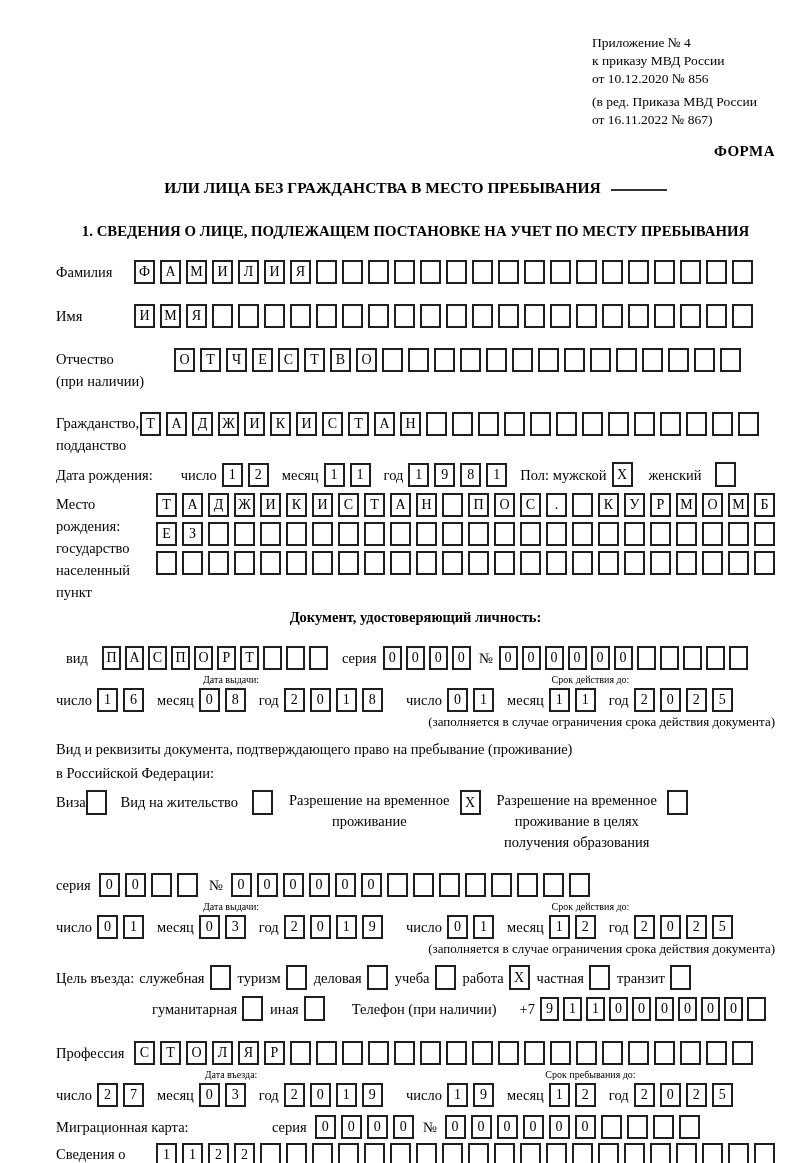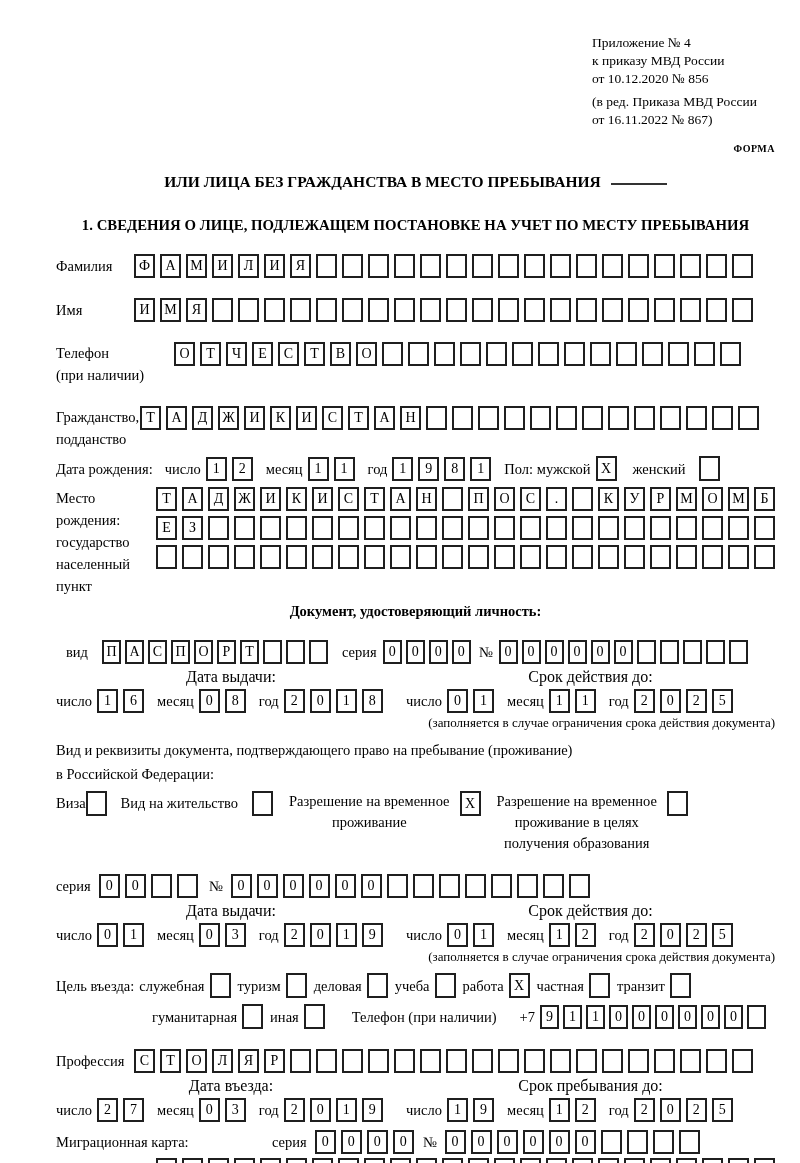--- a/index.html
+++ b/index.html
@@ -3,21 +3,21 @@
 <meta charset="utf-8">
 <style>
   html,body{margin:0;padding:0;background:#fff;}
   body{width:800px;height:1163px;overflow:hidden;color:#000;
        font-family:"Liberation Serif","DejaVu Serif",serif;}
   .page{box-sizing:border-box;width:800px;height:1128px;padding:34px 25px 16px 56px;}
 
   
   .top-right{margin-left:536px;font-size:13.5px;line-height:1.35;}
   .top-right .ed{margin-top:4px;}
-  .form-label{text-align:right;font-weight:bold;font-size:10px;margin-top:14px;letter-spacing:.5px;}
+  .form-label{text-align:right;font-weight:bold;font-size:15px;margin-top:14px;letter-spacing:.5px;}
 
   
   .title{margin-top:16px;text-align:center;font-weight:bold;font-size:15.5px;line-height:1.5;}
   .blank-line{display:inline-block;width:56px;height:2px;background:#333;margin-left:10px;vertical-align:2px;}
   .sec-head{margin-top:24px;margin-bottom:18px;text-align:center;font-weight:bold;font-size:14.8px;}
 
   
   .row{display:flex;align-items:flex-start;margin-bottom:4px;margin-top:20px;}
   .lbl{font-size:14.5px;line-height:24px;white-space:nowrap;}
   .lblcol{flex:0 0 auto;}
@@ -31,21 +31,21 @@
 
   .w78{flex:0 0 78px;} .w118{flex:0 0 118px;} .w84{flex:0 0 84px;} .w100{flex:0 0 100px;}
   .stack{display:flex;flex-direction:column;row-gap:5px;}
 
   .center-bold{text-align:center;font-weight:bold;font-size:14.5px;margin:6px 0 5px 0;}
 
   
   .dcols{display:flex;}
   .dcol-l{flex:0 0 350px;}
   .dcol-r{flex:1 1 auto;}
-  .dhead{text-align:center;font-size:16px;margin-bottom:3px;}
+  .dhead{text-align:center;font-size:10px;margin-bottom:3px;}
   .dg{display:flex;align-items:center;}
   .dg .lbl{margin-right:5px;}
   .dg .cells{margin-right:8px;}
   .note{text-align:right;font-size:13px;margin:2px 0 8px 0;}
 
   .para{font-size:14.5px;line-height:1.65;margin-bottom:4px;}
 
   .cbrow{display:flex;align-items:flex-start;margin:4px 0 10px 0;}
   .cbrow .lbl{line-height:25px;}
   .mlt{text-align:center;font-size:14.5px;line-height:1.45;}
@@ -129,21 +129,21 @@
         <span class="cell"></span>
         <span class="cell"></span>
         <span class="cell"></span>
         <span class="cell"></span>
         <span class="cell"></span>
       </span>
   </div>
 
   <div class="row">
     <span class="lblcol w118">
-      <div>Телефон</div>
+      <div>Отчество</div>
       <div>(при наличии)</div>
     </span>
     <span class="cells">
         <span class="cell">О</span>
         <span class="cell">Т</span>
         <span class="cell">Ч</span>
         <span class="cell">Е</span>
         <span class="cell">С</span>
         <span class="cell">Т</span>
         <span class="cell">В</span>
@@ -193,21 +193,21 @@
         <span class="cell"></span>
         <span class="cell"></span>
         <span class="cell"></span>
         <span class="cell"></span>
         <span class="cell"></span>
       </span>
   </div>
 
   <div class="row" style="margin-top:6px;">
     <span class="dg">
-      <span class="lbl" style="margin-right:12px;">Дата рождения:</span>
+      <span class="lbl" style="margin-right:28px;">Дата рождения:</span>
       <span class="lbl">число</span>
       <span class="cells">
           <span class="cell">1</span>
           <span class="cell">2</span>
         </span>
       <span class="lbl">месяц</span>
       <span class="cells">
           <span class="cell">1</span>
           <span class="cell">1</span>
         </span>

